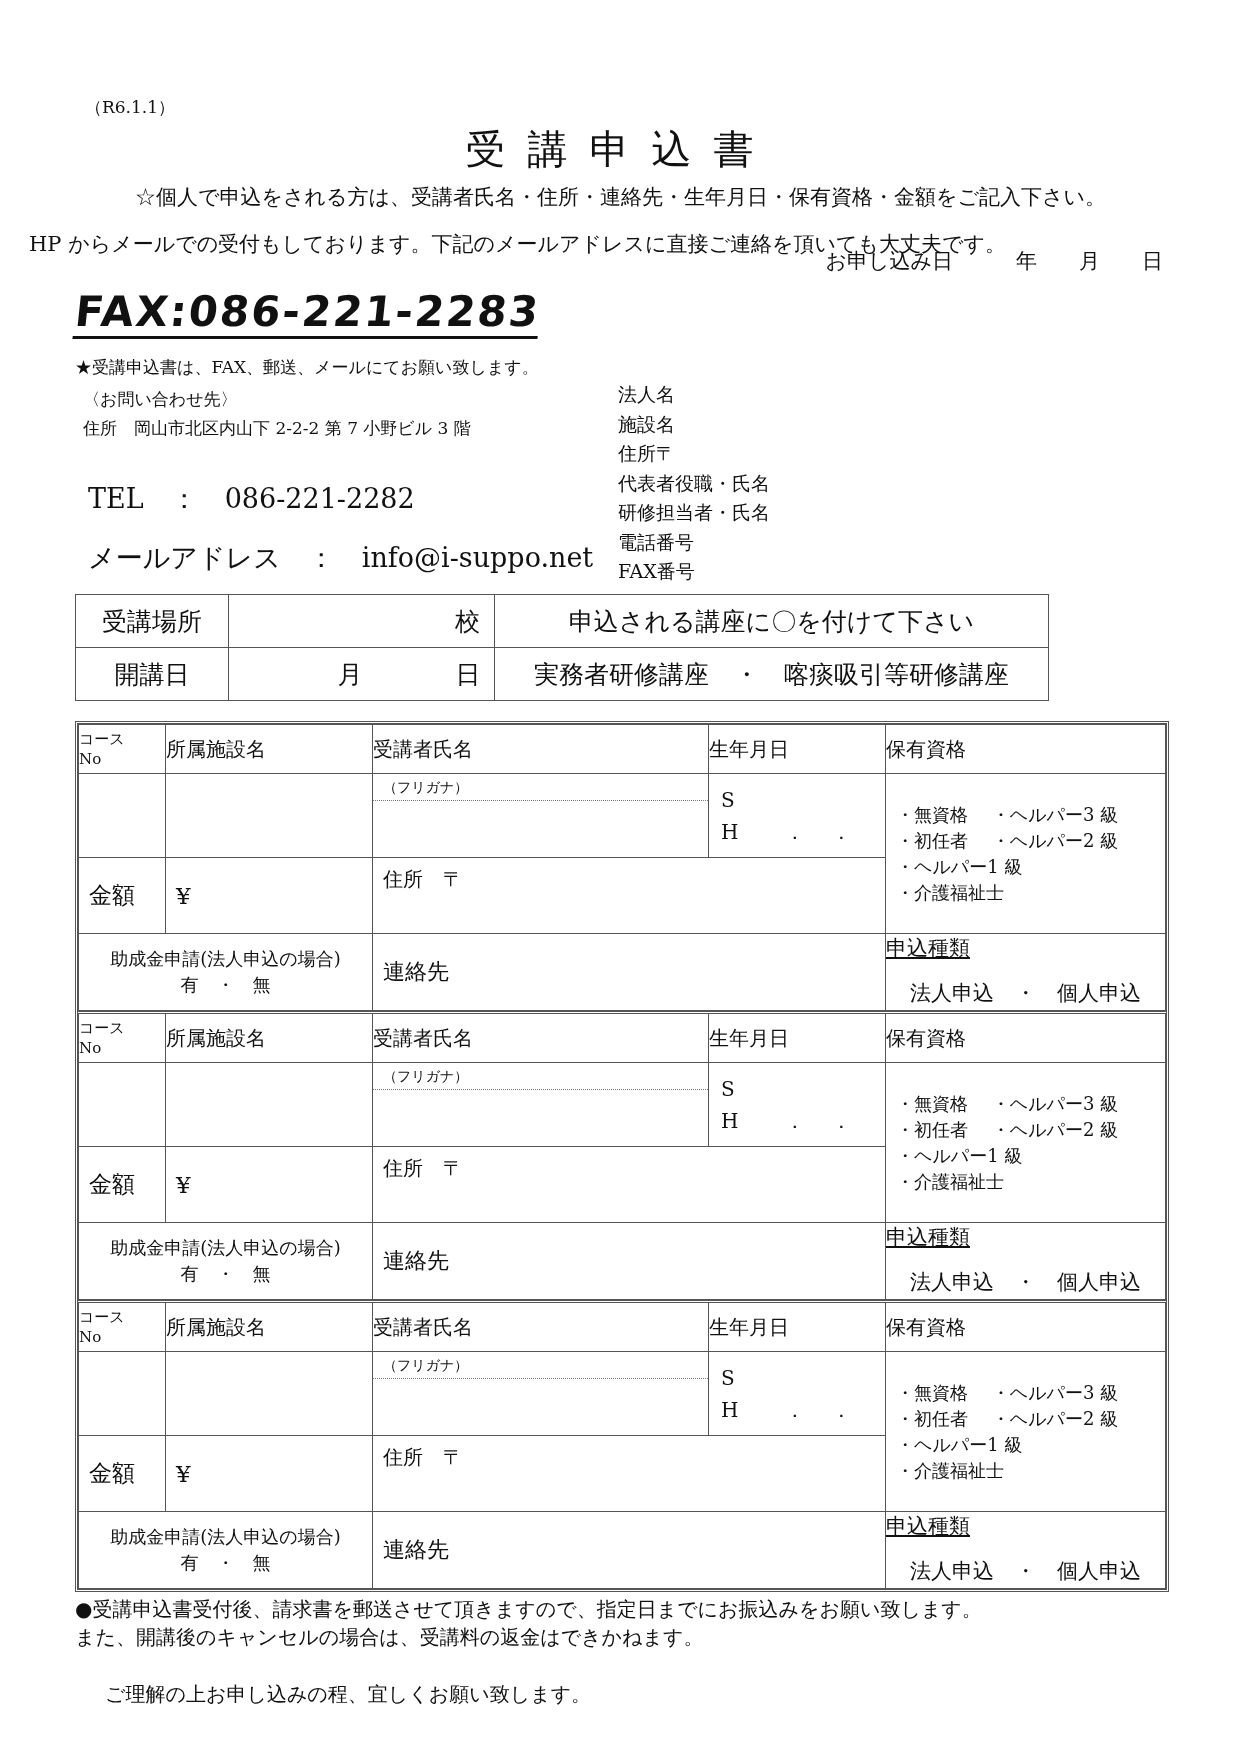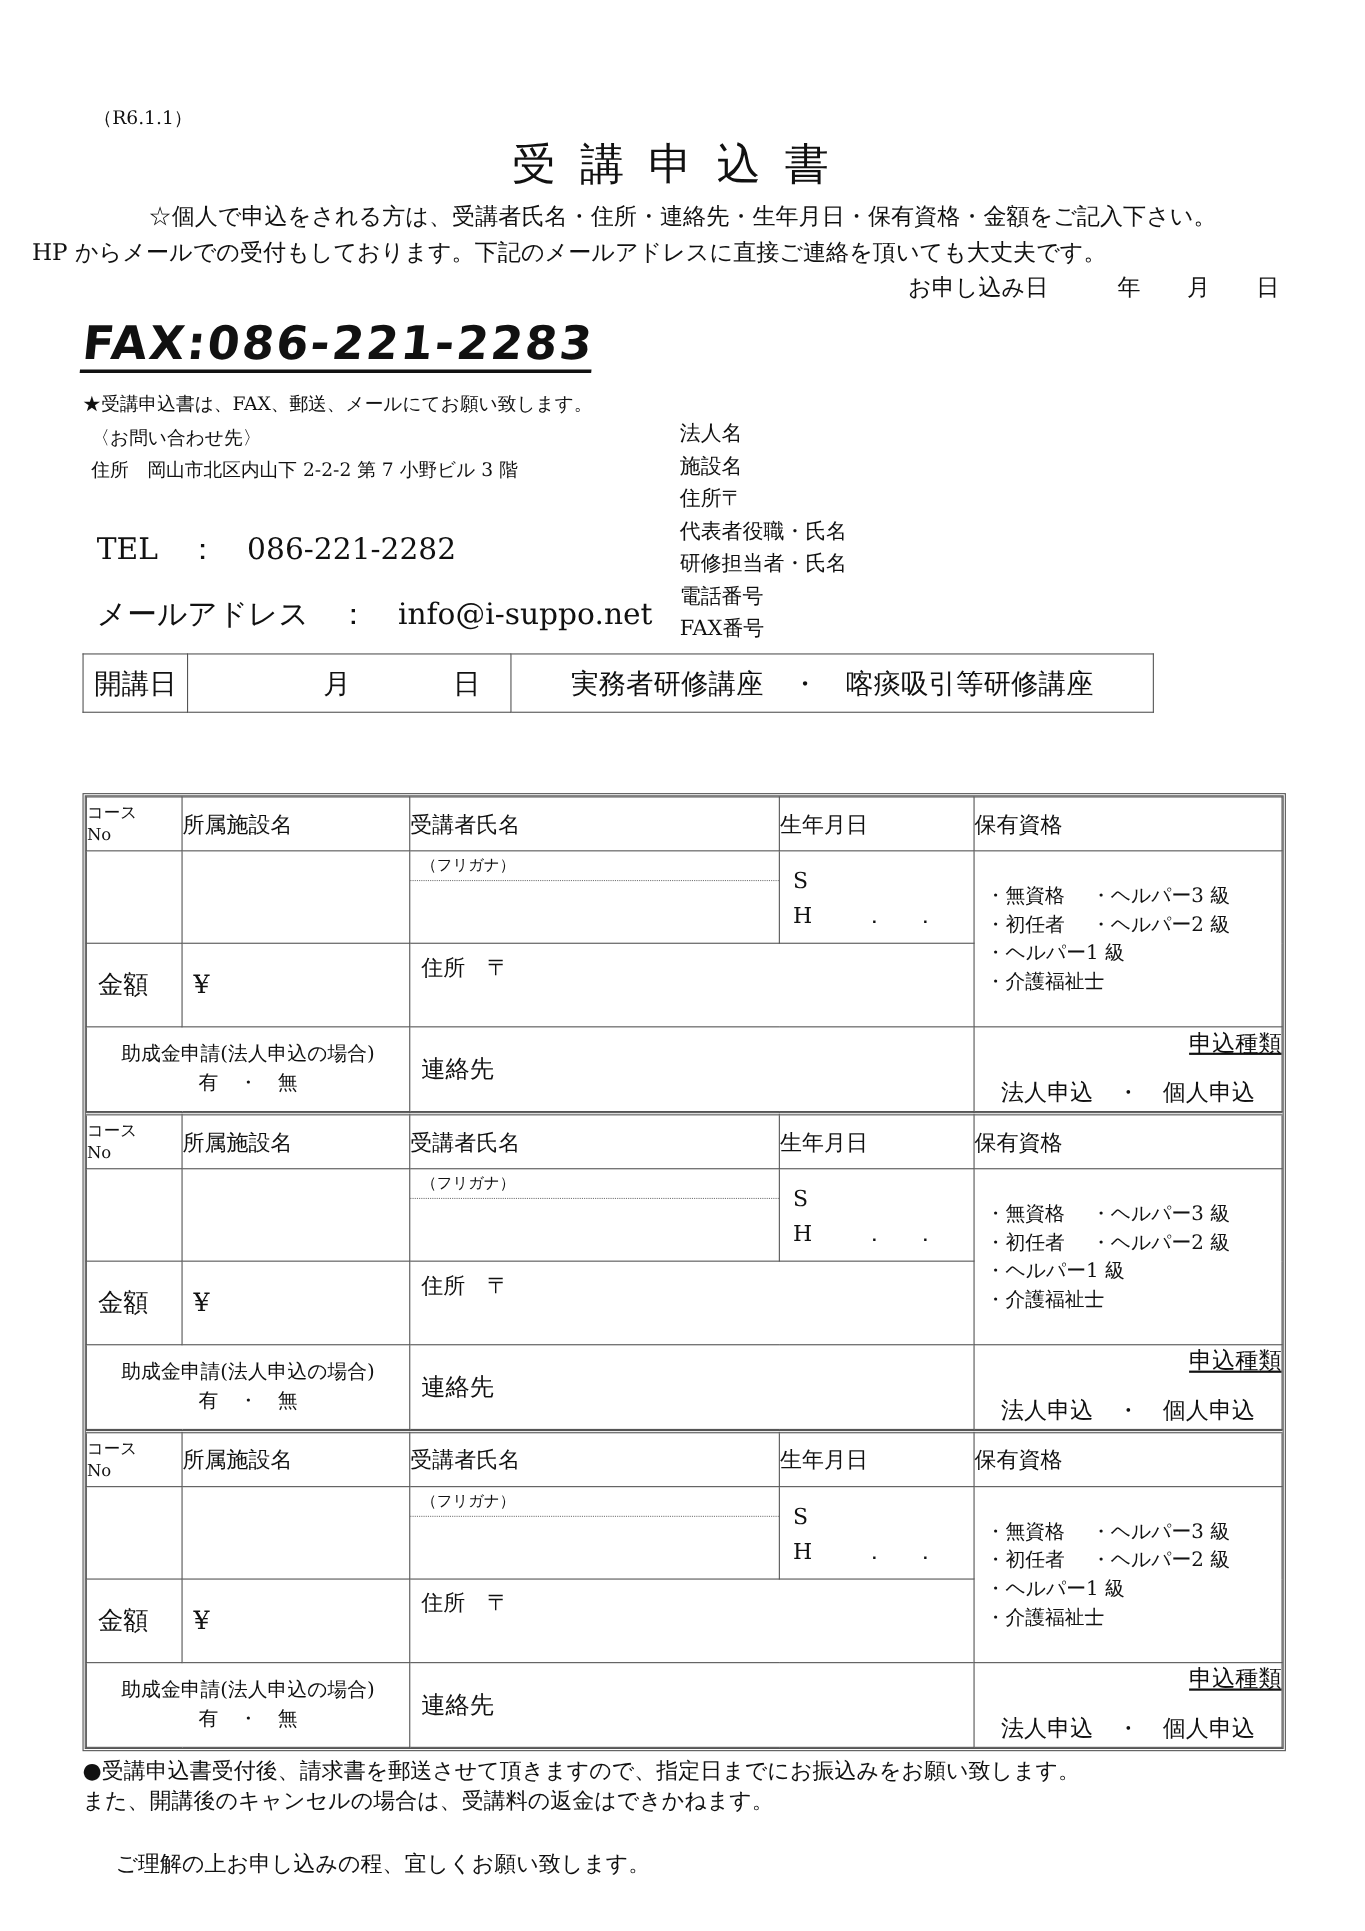--- a/index.html
+++ b/index.html
@@ -4,21 +4,21 @@
 <style>
   html, body { margin: 0; padding: 0; background: #ffffff; }
   body {
     width: 1241px; height: 1755px; position: relative; overflow: hidden;
     font-family: "DejaVu Serif", "Liberation Serif", serif; color: #111;
   }
   .abs { position: absolute; }
   .rev { left: 85px; top: 96px; font-size: 17px; }
   .title { left: 0; width: 1241px; top: 122px; text-align: center; font-size: 40px; letter-spacing: 22px; }
   .intro1 { left: 0; width: 1241px; top: 183px; text-align: center; font-size: 21px; }
-  .intro2 { left: 0; width: 1035px; top: 215px; text-align: center; font-size: 21px; }
+  .intro2 { left: 0; width: 1035px; top: 230px; text-align: center; font-size: 21px; }
   .applydate { right: 78px; top: 247px; font-size: 21px; white-space: pre; }
   .fax { left: 75px; top: 290px; font-family: "DejaVu Sans", sans-serif; font-weight: bold; font-size: 42px; letter-spacing: 2px; border-bottom: 3px solid #111; line-height: 44px; padding-bottom: 2px; transform: skewX(-6deg); }
   .faxnote { left: 75px; top: 356px; font-size: 17px; }
   .inq { left: 83px; top: 385px; font-size: 17px; line-height: 29px; }
   .tel { left: 88px; top: 481px; font-size: 27px; white-space: pre; }
   .mail { left: 88px; top: 540px; font-size: 27px; white-space: pre; }
   .corp { left: 618px; top: 380px; font-size: 19px; line-height: 29.5px; }
   table { border-collapse: collapse; }
   .venue { left: 75px; top: 594px; width: 974px; font-size: 25px; }
   .venue td { border: 1.5px solid #555; height: 50px; text-align: center; }
@@ -28,21 +28,21 @@
   .entry + .entry { border-top: 3px double #555; }
   .hdr td { height: 48px; }
   .small { font-size: 15px; line-height: 20px; }
   .furi { font-size: 14px; height: 26px; border-bottom: 1.5px dotted #777; padding-left: 10px; line-height: 26px; }
   .dob { padding-left: 12px !important; line-height: 32px; }
   .quals { font-size: 18px; line-height: 26px; padding-left: 10px !important; }
   .amount-label { font-size: 23px; padding-left: 10px !important; }
   .addr { vertical-align: top !important; padding: 8px 10px !important; }
   .contact { font-size: 22px; padding-left: 10px !important; }
   .subsidy { text-align: center; font-size: 18px; line-height: 26px; }
-  .apptype-h { text-align: right; font-size: 21px; text-decoration: underline; }
+  .apptype-h { text-align: left; font-size: 21px; text-decoration: underline; }
   .apptype { text-align: center; font-size: 21px; margin-top: 16px; }
   .notes { left: 75px; top: 1595px; font-size: 20px; line-height: 28px; }
   .notes div:nth-child(n+3) { padding-left: 30px; margin-top: 29px; }
 </style>
 </head>
 <body>
 
 <div class="abs rev">（R6.1.1）</div>
 <div class="abs title">受講申込書</div>
 <div class="abs intro1">☆個人で申込をされる方は、受講者氏名・住所・連絡先・生年月日・保有資格・金額をご記入下さい。</div>
@@ -63,20 +63,25 @@
   <div>施設名</div>
   <div>住所〒</div>
   <div>代表者役職・氏名</div>
   <div>研修担当者・氏名</div>
   <div>電話番号</div>
   <div>FAX番号</div>
 </div>
 
 <table class="abs venue">
   <tbody>
+      <tr>
+    <td style="width:150px">受講場所</td>
+    <td style="width:250px;text-align:right;padding-right:14px">校</td>
+    <td>申込される講座に〇を付けて下さい</td>
+  </tr>
   <tr>
     <td>開講日</td>
     <td>
       <span style="display:inline-block;width:120px;text-align:right">月</span>
       <span style="display:inline-block;width:110px;text-align:right">日</span>
     </td>
     <td>実務者研修講座　・　喀痰吸引等研修講座</td>
   </tr>
 </tbody>
   </table>

